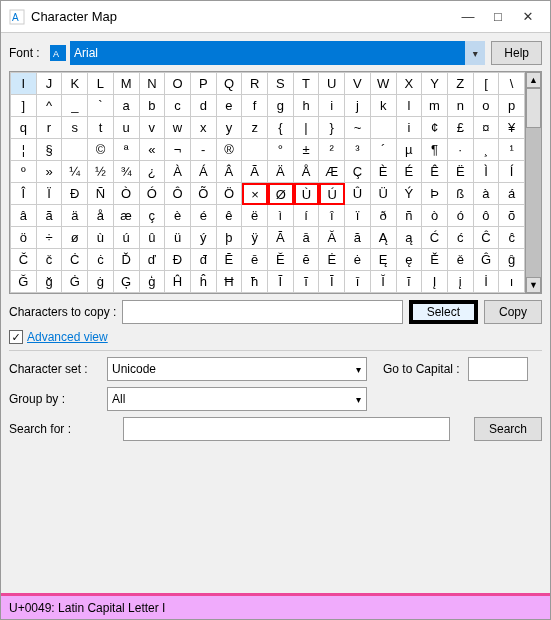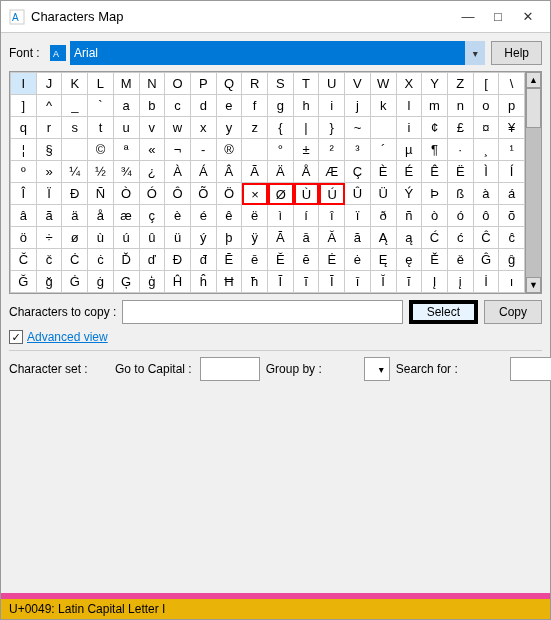--- a/index.html
+++ b/index.html
@@ -229,20 +229,21 @@
       font-size: 12px;
     }
 
     .divider {
       height: 1px;
       background: #ccc;
     }
 
     .advanced-section {
       display: flex;
+      flex-direction: column;
       gap: 6px;
     }
     .field-row {
       display: flex;
       align-items: center;
       gap: 8px;
     }
     .field-label {
       font-size: 12px;
       white-space: nowrap;
@@ -290,22 +291,22 @@
       height: 24px;
       padding: 0 14px;
       border: 1px solid #999;
       background: #e0e0e0;
       cursor: pointer;
       font-size: 12px;
     }
 
     .status-bar {
       height: 26px;
-      background: #eab308;
-      border-top: 6px solid #ec4899;
+      background: #f0abfc;
+      border-top: 3px solid #ec4899;
       display: flex;
       align-items: center;
       padding: 0 8px;
       font-size: 12px;
       flex-shrink: 0;
     }
 
     select {
       -webkit-appearance: none;
       -moz-appearance: none;
@@ -332,21 +333,21 @@
 
 <div class="window">
 
   <div class="title-bar">
     <div class="title-bar-icon">
       <svg width="16" height="16" viewBox="0 0 16 16">
         <rect x="1" y="1" width="14" height="14" fill="#fff" stroke="#ccc"></rect>
         <text x="3" y="12" font-size="10" fill="#0078d7">A</text>
       </svg>
     </div>
-    <div class="title-bar-title">Characters Map</div>
+    <div class="title-bar-title">Character Map</div>
     <div class="title-bar-controls">
       <button class="title-bar-btn">—</button>
       <button class="title-bar-btn">□</button>
       <button class="title-bar-btn close">✕</button>
     </div>
   </div>
 
   <div class="content">
 
     <div class="font-row">
@@ -594,20 +595,27 @@
         <span class="advanced-label">Advanced view</span>
       </div>
     </div>
 
     <div class="divider"></div>
 
     <div class="advanced-section">
 
       <div class="field-row">
         <span class="field-label">Character set :</span>
+        <div class="select-container" style="flex:1; max-width:260px;">
+          <select class="field-select" style="width:100%;">
+            <option>Unicode</option>
+            <option>ASCII</option>
+            <option>Windows-1252</option>
+          </select>
+        </div>
         <span class="go-to-unicode-label">Go to Capital :</span>
         <input class="go-to-unicode-input" type="text" value="" style="">
       </div>
 
       <div class="field-row">
         <span class="field-label">Group by :</span>
         <div class="select-container" style="flex:1; max-width:260px;">
           <select class="field-select" style="width:100%;">
             <option>All</option>
             <option>Unicode Subrange</option>

